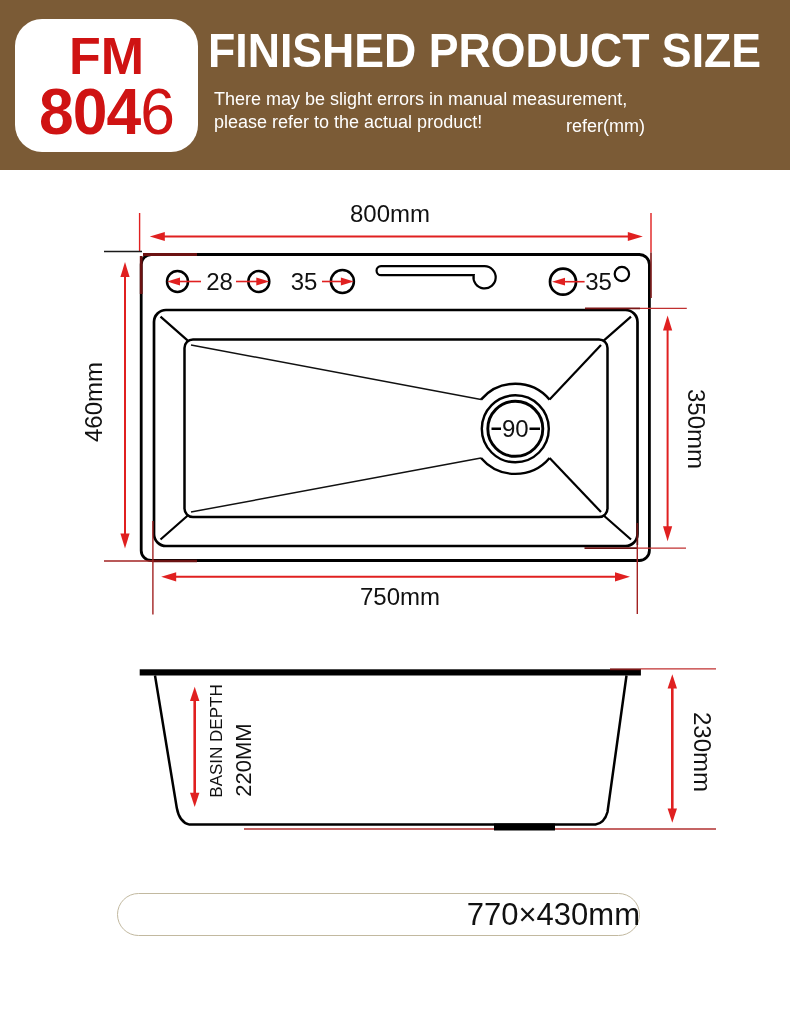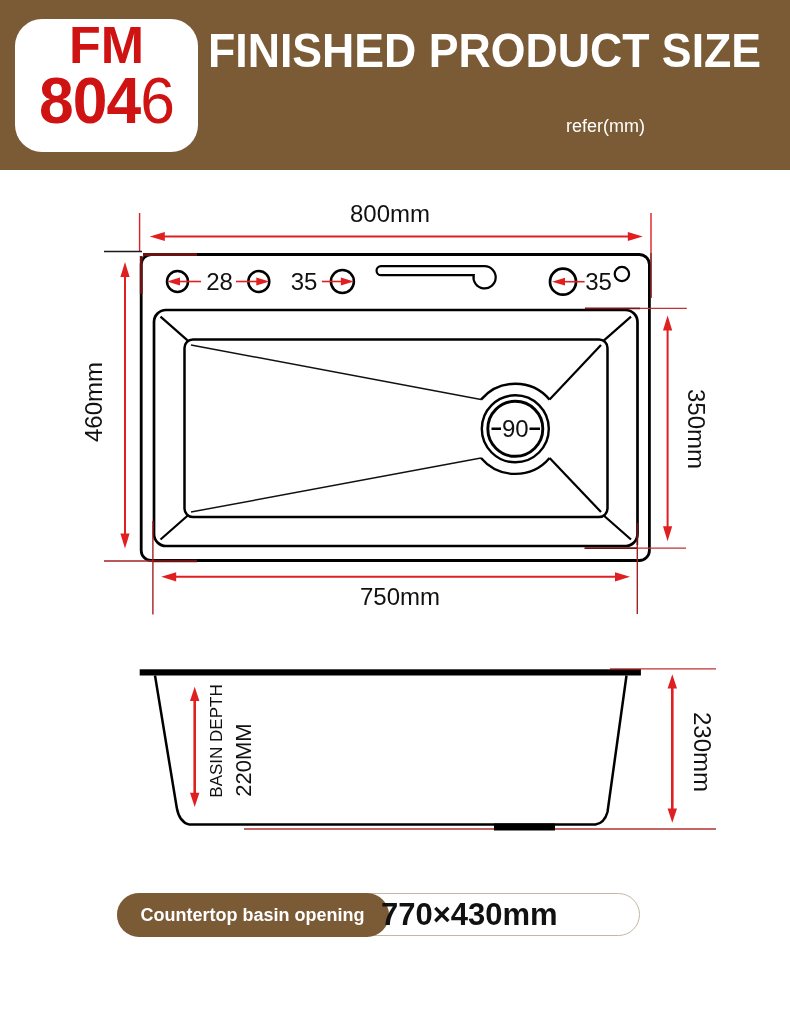--- a/index.html
+++ b/index.html
@@ -1,44 +1,45 @@
 <!DOCTYPE html>
 <html><head>
 <meta charset="utf-8">
 <style>
   html,body{margin:0;padding:0;}
   body{width:790px;height:1010px;background:#ffffff;position:relative;overflow:hidden;
        font-family:"Liberation Sans",sans-serif;}
   .hdr{position:absolute;left:0;top:0;width:790px;height:170px;background:#7b5b36;}
   .fmbox{position:absolute;left:15px;top:19px;width:183px;height:133px;background:#fff;
          border-radius:27px;text-align:center;}
-  .fm{font-weight:bold;color:#cf1313;font-size:52px;line-height:1;margin-top:0;}
+  .fm{font-weight:bold;color:#cf1313;font-size:52px;line-height:1;margin-top:11px;}
   .fm2{color:#cf1313;font-size:64px;line-height:1;margin-top:-2px;letter-spacing:-1px;transform:scaleX(0.975);}
   .fm2 b{font-weight:bold;}
   .fm2 span{font-weight:normal;}
   .title{position:absolute;left:208px;top:23px;color:#fff;font-weight:bold;font-size:48px;
          white-space:nowrap;transform:scaleX(0.93);transform-origin:0 0;}
   .sub{position:absolute;left:214px;top:88px;color:#fff;font-size:18px;line-height:23px;}
   .unit{position:absolute;left:566px;top:116px;color:#fff;font-size:18px;}
   .pill{position:absolute;left:117px;top:893px;width:521px;height:41px;background:#fff;
         border:1.5px solid #c2b9a0;border-radius:22px;}
   .pillbrown{position:absolute;left:-1.5px;top:-1.5px;width:272px;height:44px;background:#7b5b36;
         border-radius:22px;color:#fff;font-weight:bold;font-size:18px;line-height:44px;
         text-align:center;}
   .pilltext{position:absolute;left:263px;top:0px;width:259px;height:41px;color:#111;
-        font-weight:bold;font-size:31px;line-height:41px;text-align:left;}
+        font-weight:normal;font-size:31px;line-height:41px;text-align:right;}
 </style>
 </head>
 <body>
 <div class="hdr">
   <div class="fmbox">
     <div class="fm">FM</div>
     <div class="fm2"><b>804</b><span>6</span></div>
   </div>
   <div class="title">FINISHED PRODUCT SIZE</div>
+  <div class="sub">There may be slight errors in manual measurement,<br>please refer to the actual product!</div>
   <div class="unit">refer(mm)</div>
 </div>
 
 <svg width="790" height="1010" viewBox="0 0 790 1010" style="position:absolute;left:0;top:0" fill="none" stroke-linecap="butt">
 
   <rect x="141.2" y="254.5" width="508.2" height="306" rx="10" stroke="#000" stroke-width="2.8"></rect>
 
   <rect x="154" y="310" width="483.5" height="236" rx="12" stroke="#000" stroke-width="2.7"></rect>
 
   <rect x="184.5" y="339.5" width="423" height="177.5" rx="8.5" stroke="#000" stroke-width="2.5"></rect>
@@ -130,15 +131,14 @@
   <path d="M641 668.8 H716" stroke="#c03030" stroke-width="1.2"></path>
   <path d="M244 829 H716" stroke="#b03030" stroke-width="1.3"></path>
   <rect x="494" y="823.5" width="61" height="7" fill="#000" stroke="none"></rect>
   <path d="M672.3 686 V811" stroke="#e02020" stroke-width="2.6"></path>
   <polygon points="672.3,674.3 667.6,688.6 677,688.6" fill="#e02020" stroke="none"></polygon>
   <polygon points="672.3,822.7 667.6,808.4 677,808.4" fill="#e02020" stroke="none"></polygon>
   <text x="694" y="752" font-size="24" fill="#111" text-anchor="middle" transform="rotate(90 694 752)">230mm</text>
 </svg>
 
 <div class="pill">
-  <div class="pillbrown">Countertop basin opening</div>
   <div class="pilltext">770×430mm</div>
 </div>
 
 </body></html>

